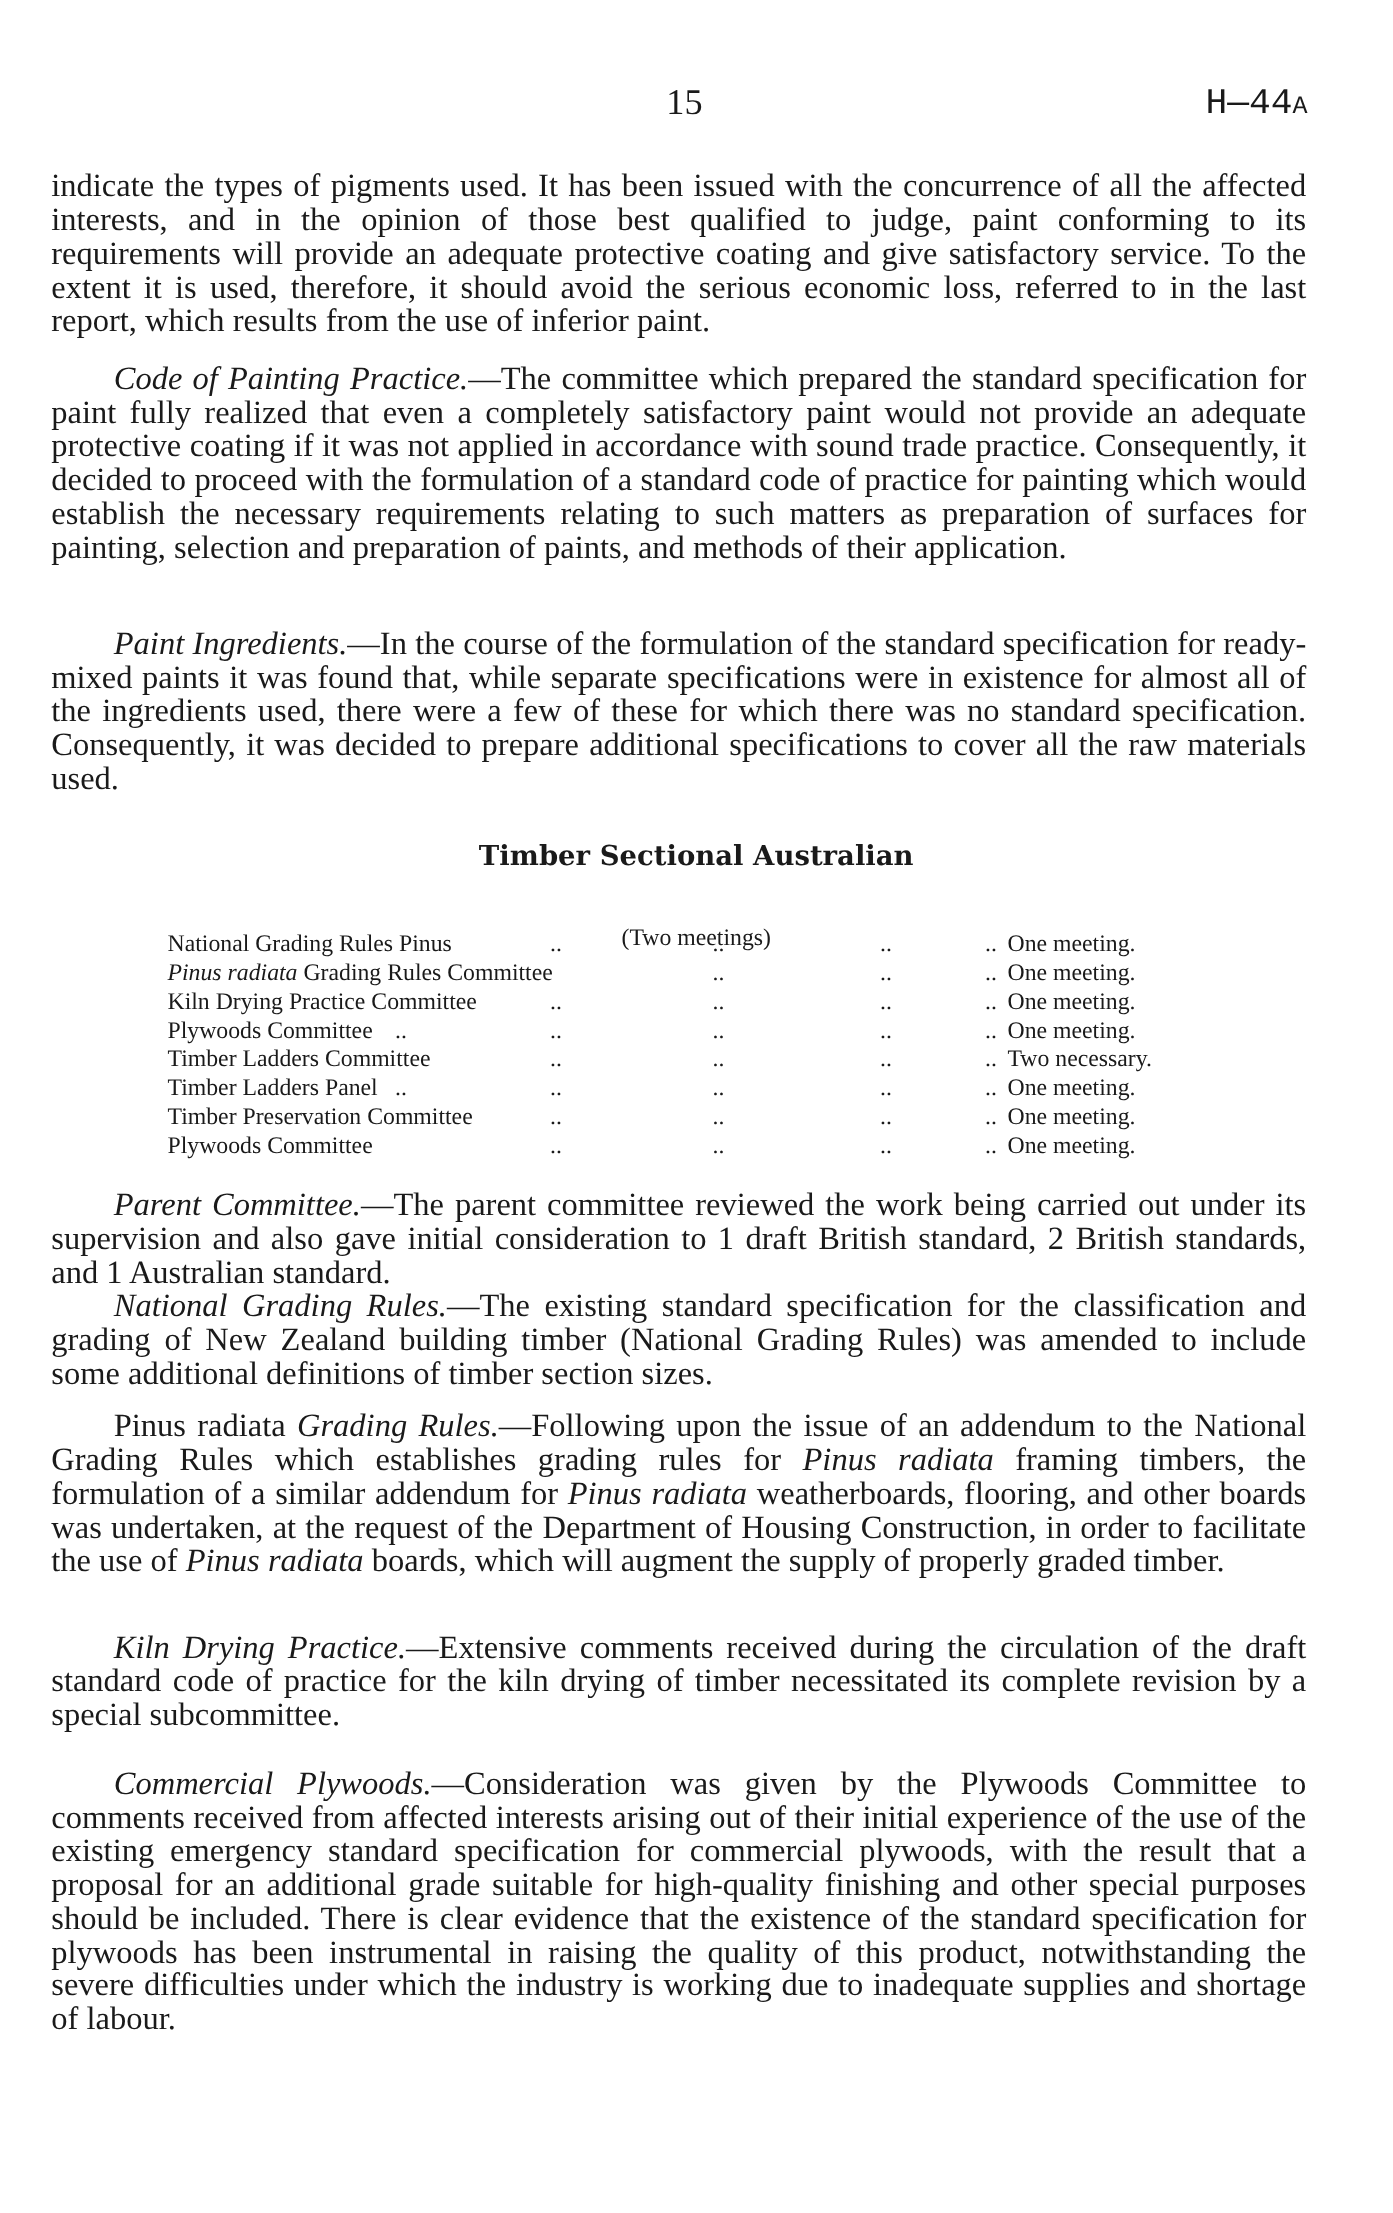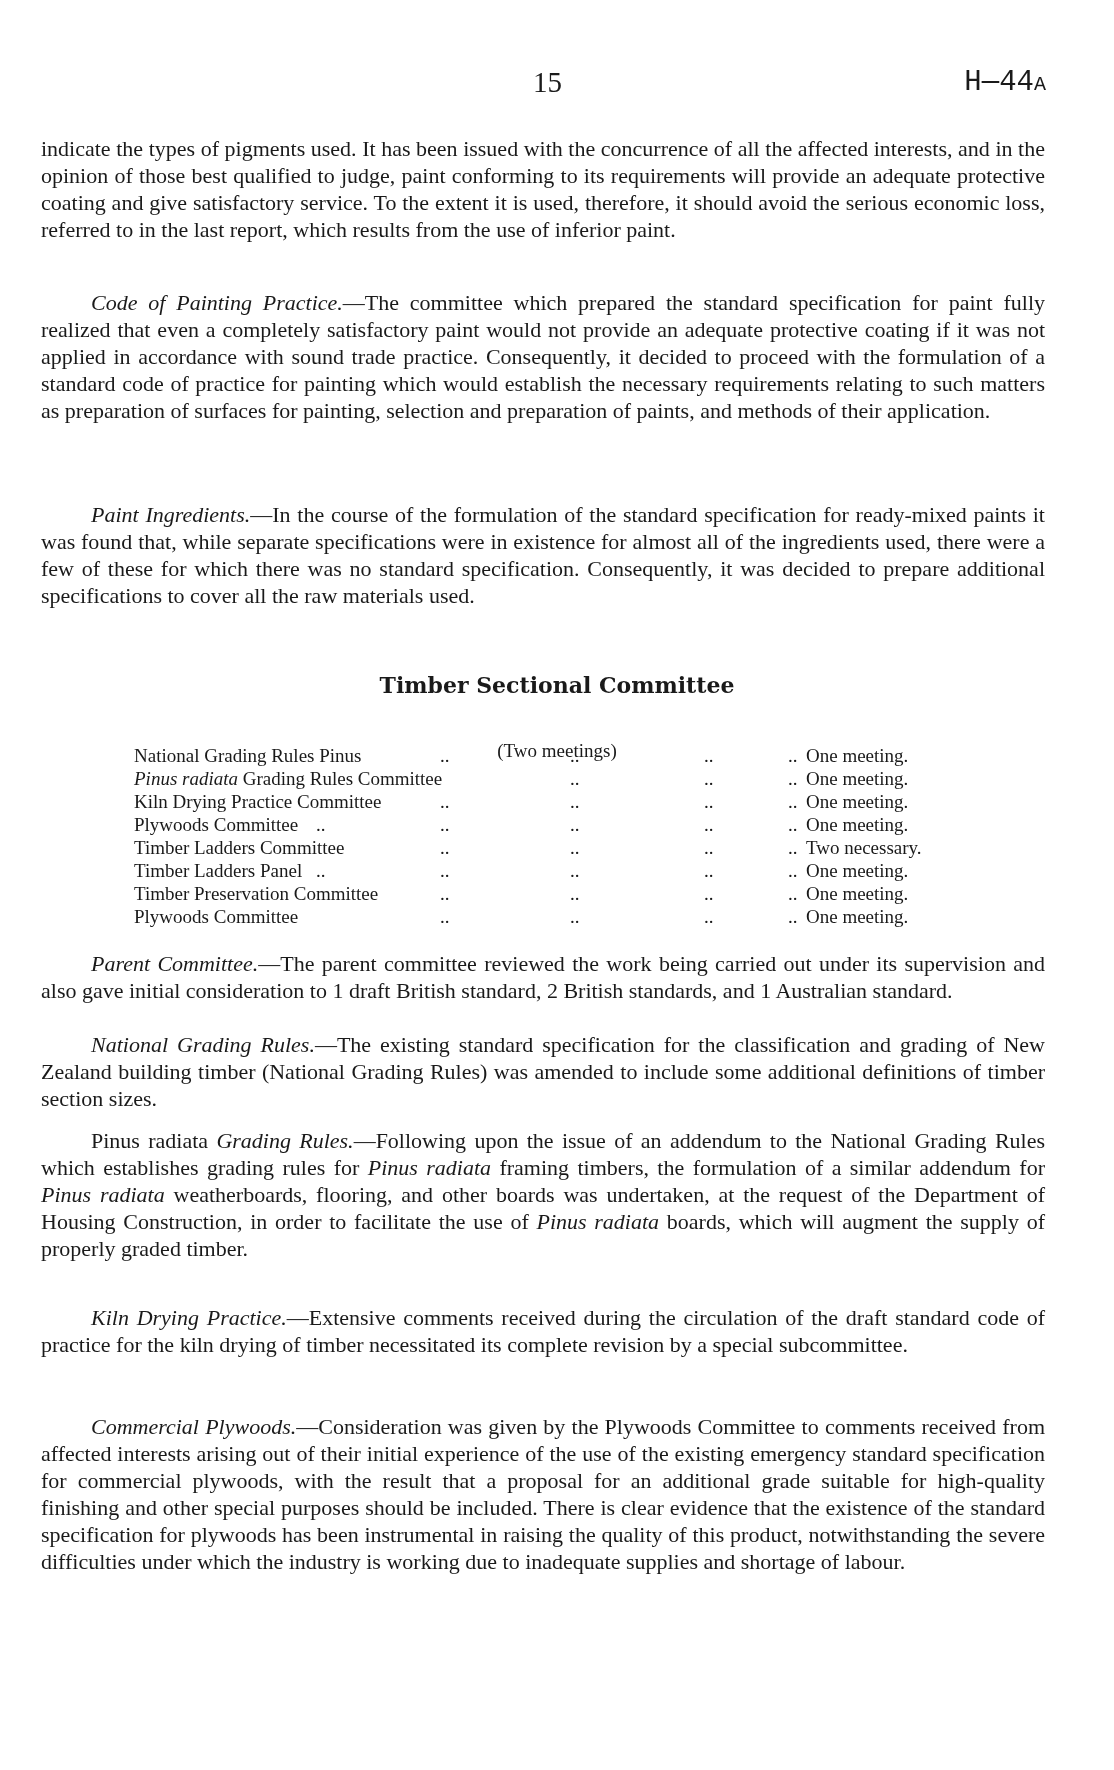--- a/index.html
+++ b/index.html
@@ -16,21 +16,21 @@
     font-family: "Liberation Serif", serif; font-size: 29px;
   }
   .doc-ref {
     position: absolute; right: 68px; top: 0;
     font-family: Liberation Mono, monospace; font-size: 29px;
   }
   .doc-ref .small { font-size: 20px; }
   .body-text {
     position: absolute; left: 41px; width: 1004px;
     font-family: "Liberation Serif", serif;
-    font-size: 22px; line-height: 26.9px;
+    font-size: 26px; line-height: 26.9px;
     text-align: justify; margin: 0;
   }
   .body-text.indent { text-indent: 50px; }
   .body-text i, .body-text em { font-style: italic; }
   .p1 { top: 136px; }
   .p2 { top: 290px; }
   .p3 { top: 502px; }
   .p5 { top: 935px; margin-top: 16px; }
   .p6 { top: 1032px; }
   .p7 { top: 1128px; }
@@ -71,21 +71,21 @@
 </p>
 
 <p class="body-text indent p2">
   <i>Code of Painting Practice.</i><span>—The committee which prepared the standard specification for paint fully realized that even a completely satisfactory paint would not provide an adequate protective coating if it was not applied in accordance with sound trade practice. Consequently, it decided to proceed with the formulation of a standard code of practice for painting which would establish the necessary requirements relating to such matters as preparation of surfaces for painting, selection and preparation of paints, and methods of their application.</span>
 </p>
 
 <p class="body-text indent p3">
   <i>Paint Ingredients.</i><span>—In the course of the formulation of the standard specification for ready-mixed paints it was found that, while separate specifications were in existence for almost all of the ingredients used, there were a few of these for which there was no standard specification. Consequently, it was decided to prepare additional specifications to cover all the raw materials used.</span>
 </p>
 
-<div class="section-title">Timber Sectional Committee</div>
+<div class="section-title">Timber Sectional Australian</div>
 <div class="section-sub">(Two meetings)</div>
 
 <div class="committee-table" id="committee-table">
     <div class="committee-row">
       <span class="committee-name"><span>National Grading Rules Pinus</span></span>
       <div class="leaders">
         <span class="dot" style="left: 306px;">..</span>
         <span class="dot" style="left: 436px;">..</span>
         <span class="dot" style="left: 570px;">..</span>
         <span class="dot" style="left: 654px;">..</span>

